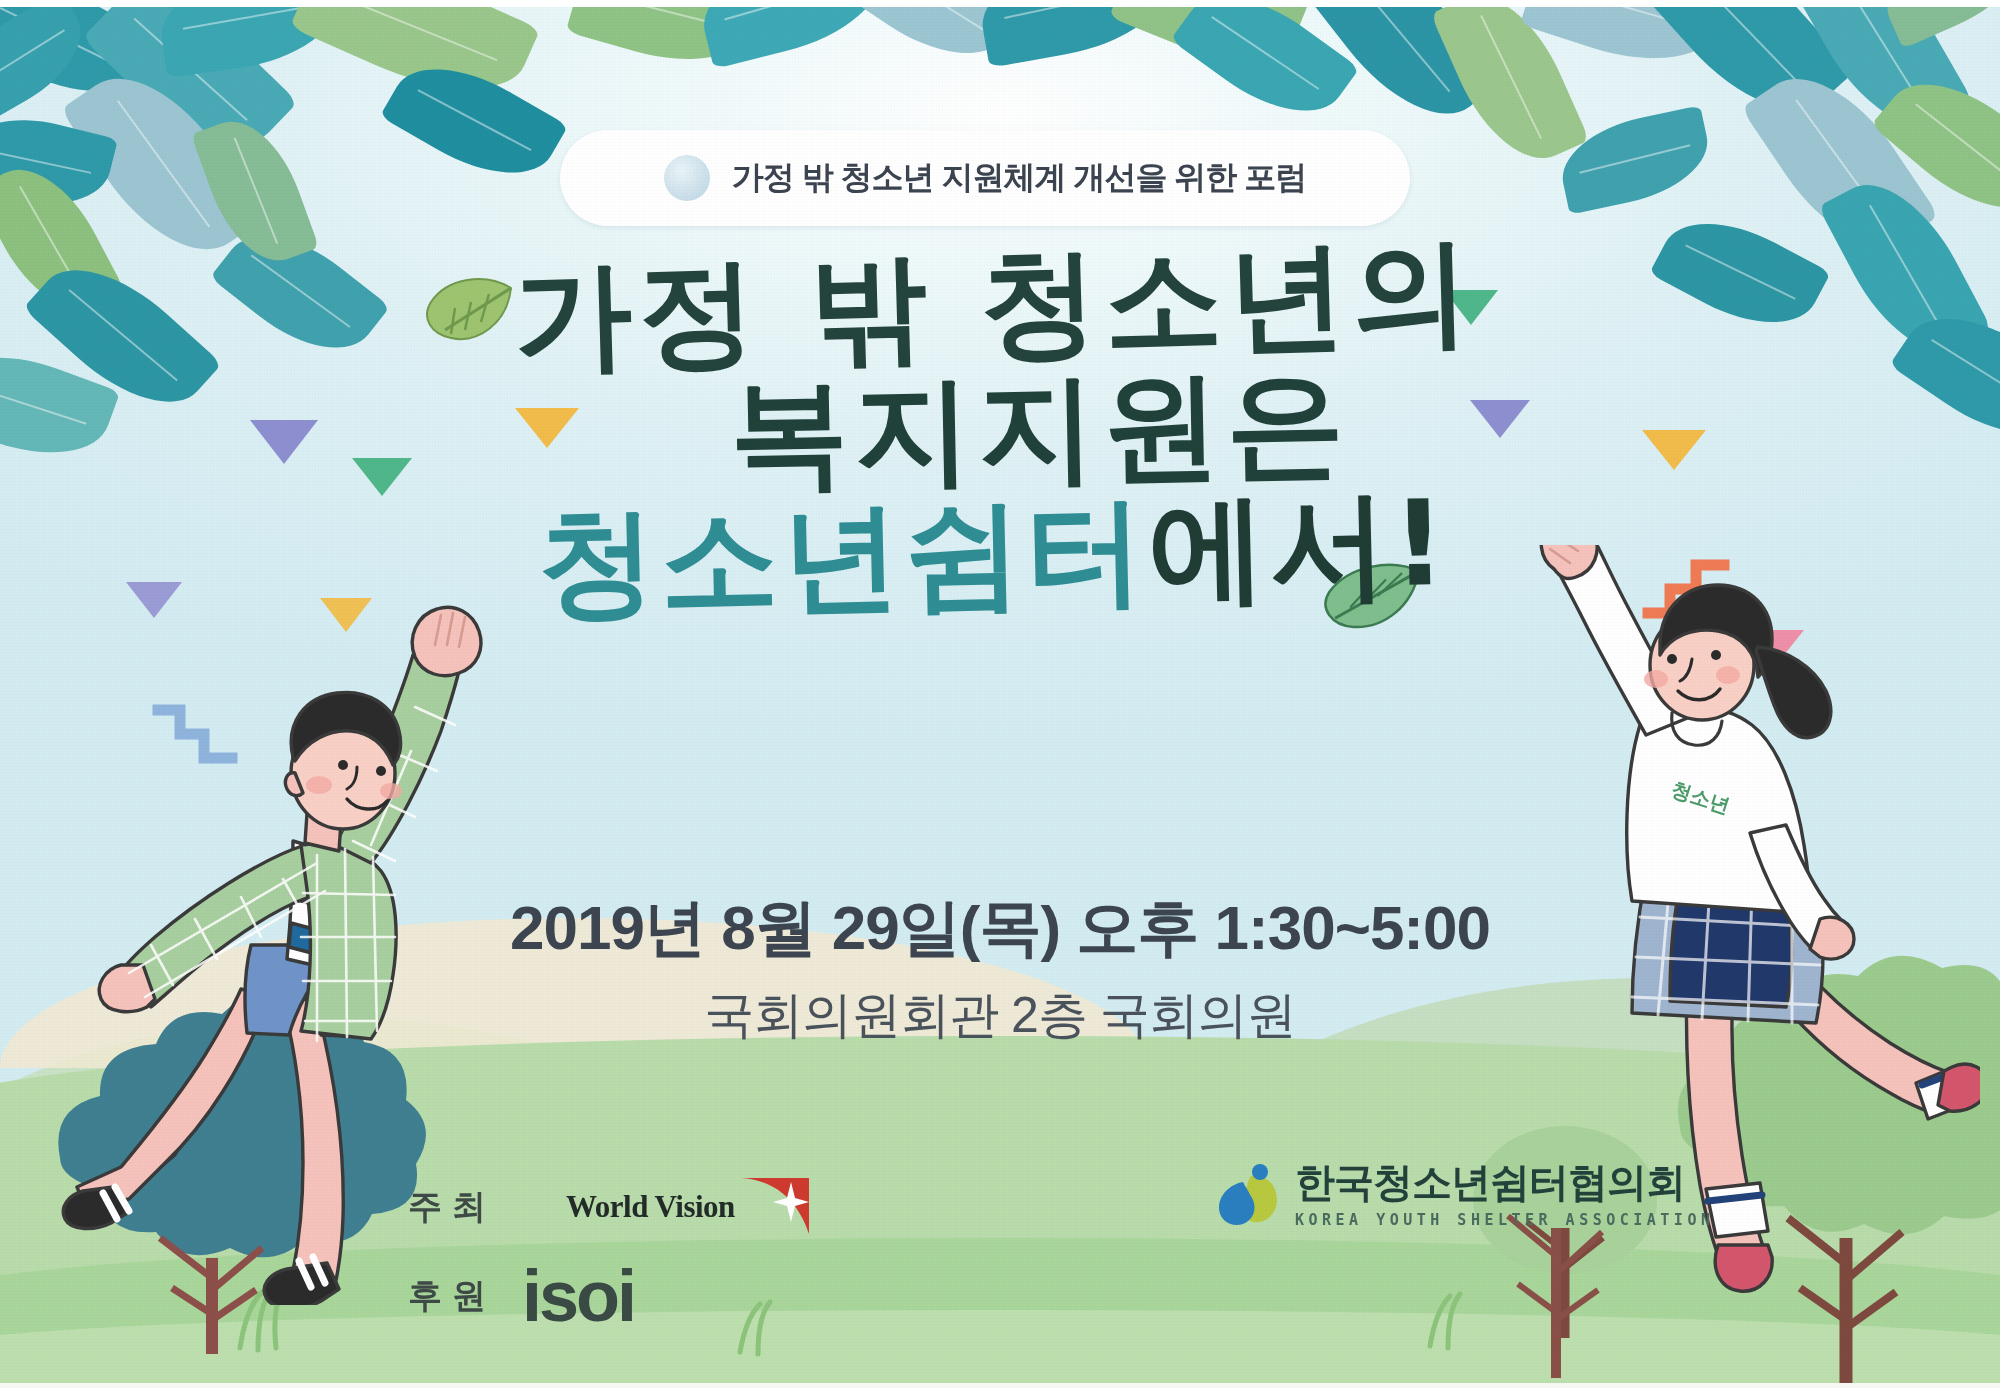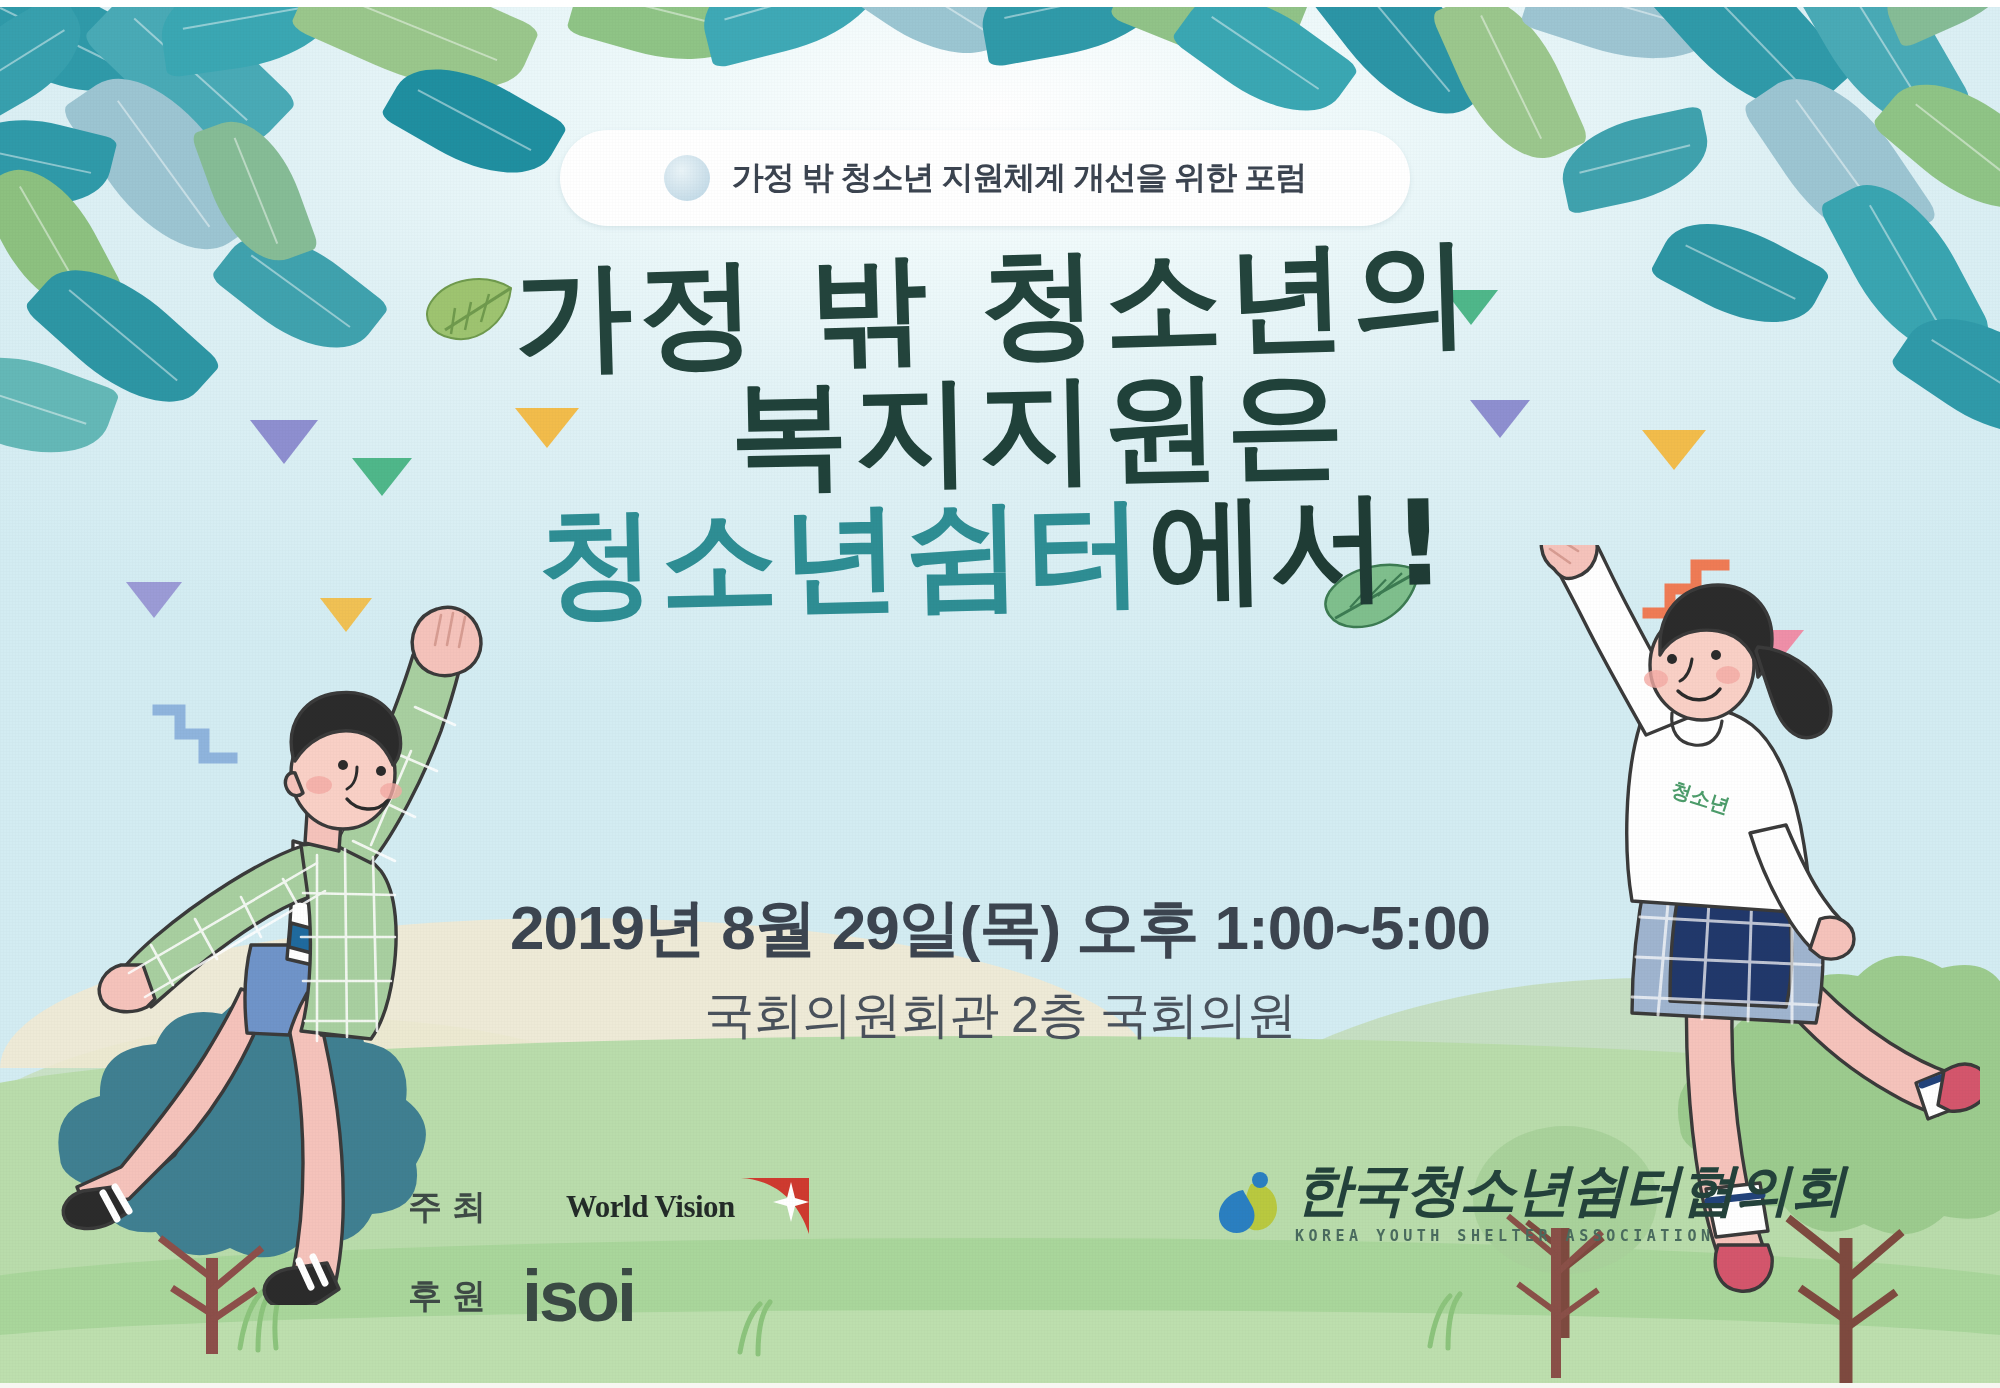--- a/index.html
+++ b/index.html
@@ -88,21 +88,21 @@
   .cred-label{font-size:34px;font-weight:700;color:#3e4a46;letter-spacing:10px;}
   .cred-host{font-size:44px;font-weight:700;color:#2b3a36;letter-spacing:-1px;}
   .wv{display:flex;align-items:center;gap:4px;margin-left:34px;}
   .wv-text{font-family:"Liberation Serif","DejaVu Serif",serif;font-size:31px;font-weight:700;color:#232b28;letter-spacing:-.5px;}
   .wv-mark{position:relative;width:76px;height:70px;}
   .isoi{font-size:72px;font-weight:700;color:#3a4a44;letter-spacing:-3px;line-height:.9;}
 
   .kysa{position:absolute;left:1215px;top:2px;display:flex;align-items:center;gap:14px;}
   .kysa-mark{position:relative;width:66px;height:66px;flex:none;}
   .kysa-txt{display:flex;flex-direction:column;line-height:1;}
-  .kysa-kr{font-size:56px;font-weight:700;color:#23423b;letter-spacing:-1px;font-style:italic;}
+  .kysa-kr{font-size:40px;font-weight:700;color:#23423b;letter-spacing:-1px;}
   .kysa-en{font-family:"DejaVu Sans Mono","Liberation Mono",monospace;font-size:15px;font-weight:700;
            color:#4a6b5e;letter-spacing:4.5px;margin-top:11px;}
 
   
   .char{position:absolute;z-index:16;}
   .shirt-mark{font-size:20px;font-weight:700;color:#4c9c6a;}
 </style>
 </head>
 <body>
 
@@ -329,21 +329,21 @@
     <span class="dot"></span>
     <span class="btxt">가정 밖 청소년 지원체계 개선을 위한 포럼</span>
   </div>
 
   <div class="title">
     <div class="tl tl1">가정 밖 청소년의</div>
     <div class="tl tl2">복지지원은</div>
     <div class="tl tl3"><span class="teal">청소년쉼터</span><span class="dark">에서!</span></div>
   </div>
 
-  <div class="date">2019년 8월 29일(목) 오후 1:00~5:00</div>
+  <div class="date">2019년 8월 29일(목) 오후 1:30~5:00</div>
   <div class="venue">국회의원회관 2층 국회의원</div>
 
   <div class="credits">
 
     <div class="cred-row row1">
       <span class="cred-label">주최</span>
       <span class="wv">
         <span class="wv-text">World Vision</span>
         <span class="wv-mark">
           <svg viewBox="0 0 76 70" width="76" height="70">

